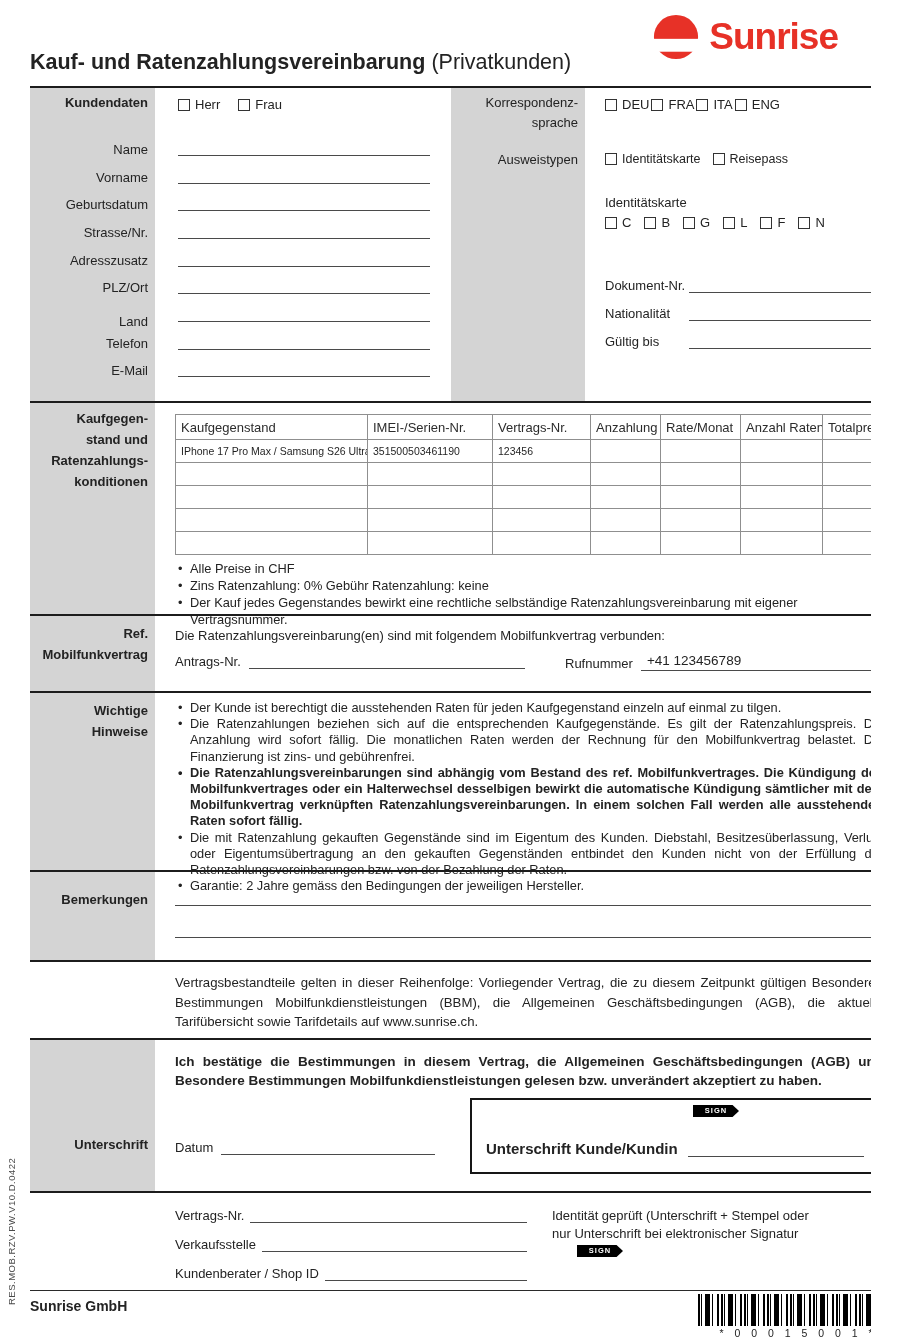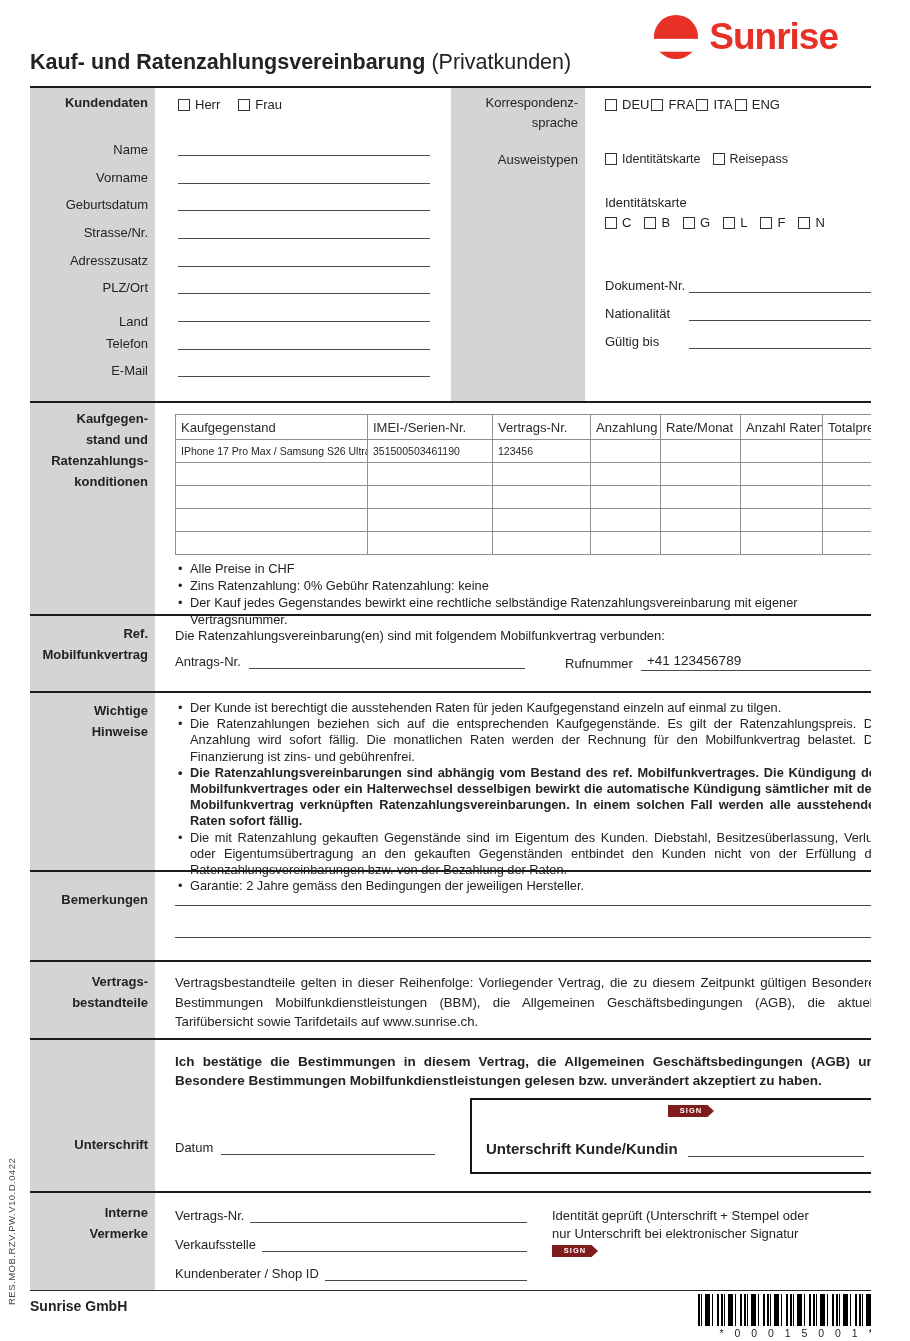--- a/index.html
+++ b/index.html
@@ -67,21 +67,21 @@
   .s-components { top:960px; height:78px; }
   .comp-text { position:absolute; left:145px; top:11px; width:708px; font-size:13.2px; line-height:19.5px; text-align:justify; }
 
   
   .s-signature { top:1038px; height:153px; }
   .confirm-text { position:absolute; left:145px; top:12px; width:708px; font-size:13.5px; line-height:19px; font-weight:bold; text-align:justify; }
   .date-row { position:absolute; left:145px; top:99px; display:flex; align-items:flex-end; width:260px; font-size:13px; }
   .date-row .lab { padding-right:8px; }
   .date-row .wline { flex:1; height:16px; }
   .sig-box { position:absolute; left:440px; top:58px; width:412px; height:76px; border:2.5px solid #161616; }
-  .sign-badge { display:block; width:46px; height:12px; background:#7f1d1d; color:#fff; font-size:7.5px; font-weight:bold; text-align:center; line-height:12px; letter-spacing:1px; clip-path:polygon(0 0,86% 0,100% 50%,86% 100%,0 100%); }
+  .sign-badge { display:block; width:46px; height:12px; background:#000000; color:#fff; font-size:7.5px; font-weight:bold; text-align:center; line-height:12px; letter-spacing:1px; clip-path:polygon(0 0,86% 0,100% 50%,86% 100%,0 100%);margin-left:25px; }
   .sig-box .sign-badge { position:absolute; left:196px; top:5px; }
   .sig-row { position:absolute; left:14px; right:16px; top:40px; display:flex; align-items:flex-end; font-size:15px; font-weight:bold; }
   .sig-row .lab { padding-right:10px; white-space:nowrap; }
   .sig-row .wline { flex:1; height:16px; }
 
   
   .s-internal { top:1191px; height:99px; }
   .int-row { position:absolute; left:145px; width:352px; display:flex; align-items:flex-end; font-size:13px; height:16px; }
   .int-row .lab { padding-right:6px; white-space:nowrap; }
   .int-row .wline { flex:1; height:14px; }
@@ -351,24 +351,20 @@
 
   <div class="section s-remarks">
     <div class="sidebar">
       <div class="side-label" style="top:20px;">Bemerkungen</div>
     </div>
     <div class="hline" style="left:145px; width:708px; top:33px;"></div>
     <div class="hline" style="left:145px; width:708px; top:65px;"></div>
   </div>
 
   <div class="section s-components">
-    <div class="sidebar">
-      <div class="side-label" style="top:12px;">Vertrags-</div>
-      <div class="side-label" style="top:33px;">bestandteile</div>
-    </div>
     <div class="comp-text">Vertragsbestandteile gelten in dieser Reihenfolge: Vorliegender Vertrag, die zu diesem Zeitpunkt gültigen Besonderen Bestimmungen Mobilfunkdienstleistungen (BBM), die Allgemeinen Geschäftsbedingungen (AGB), die aktuelle Tarifübersicht sowie Tarifdetails auf www.sunrise.ch.</div>
   </div>
 
   <div class="section s-signature">
     <div class="sidebar">
       <div class="side-label" style="top:97px;">Unterschrift</div>
     </div>
     <div class="confirm-text">Ich bestätige die Bestimmungen in diesem Vertrag, die Allgemeinen Geschäftsbedingungen (AGB) und Besondere Bestimmungen Mobilfunkdienstleistungen gelesen bzw. unverändert akzeptiert zu haben.</div>
     <div class="date-row">
       <span class="lab">Datum</span>
@@ -377,24 +373,20 @@
     <div class="sig-box">
       <span class="sign-badge">SIGN</span>
       <div class="sig-row">
         <span class="lab">Unterschrift Kunde/Kundin</span>
         <span class="wline"></span>
       </div>
     </div>
   </div>
 
   <div class="section s-internal">
-    <div class="sidebar">
-      <div class="side-label" style="top:12px;">Interne</div>
-      <div class="side-label" style="top:33px;">Vermerke</div>
-    </div>
     <div class="int-row" style="top:14px;">
       <span class="lab">Vertrags-Nr.</span>
       <span class="wline"></span>
     </div>
     <div class="int-row" style="top:43px;">
       <span class="lab">Verkaufsstelle</span>
       <span class="wline"></span>
     </div>
     <div class="int-row" style="top:72px;">
       <span class="lab">Kundenberater / Shop ID</span>

